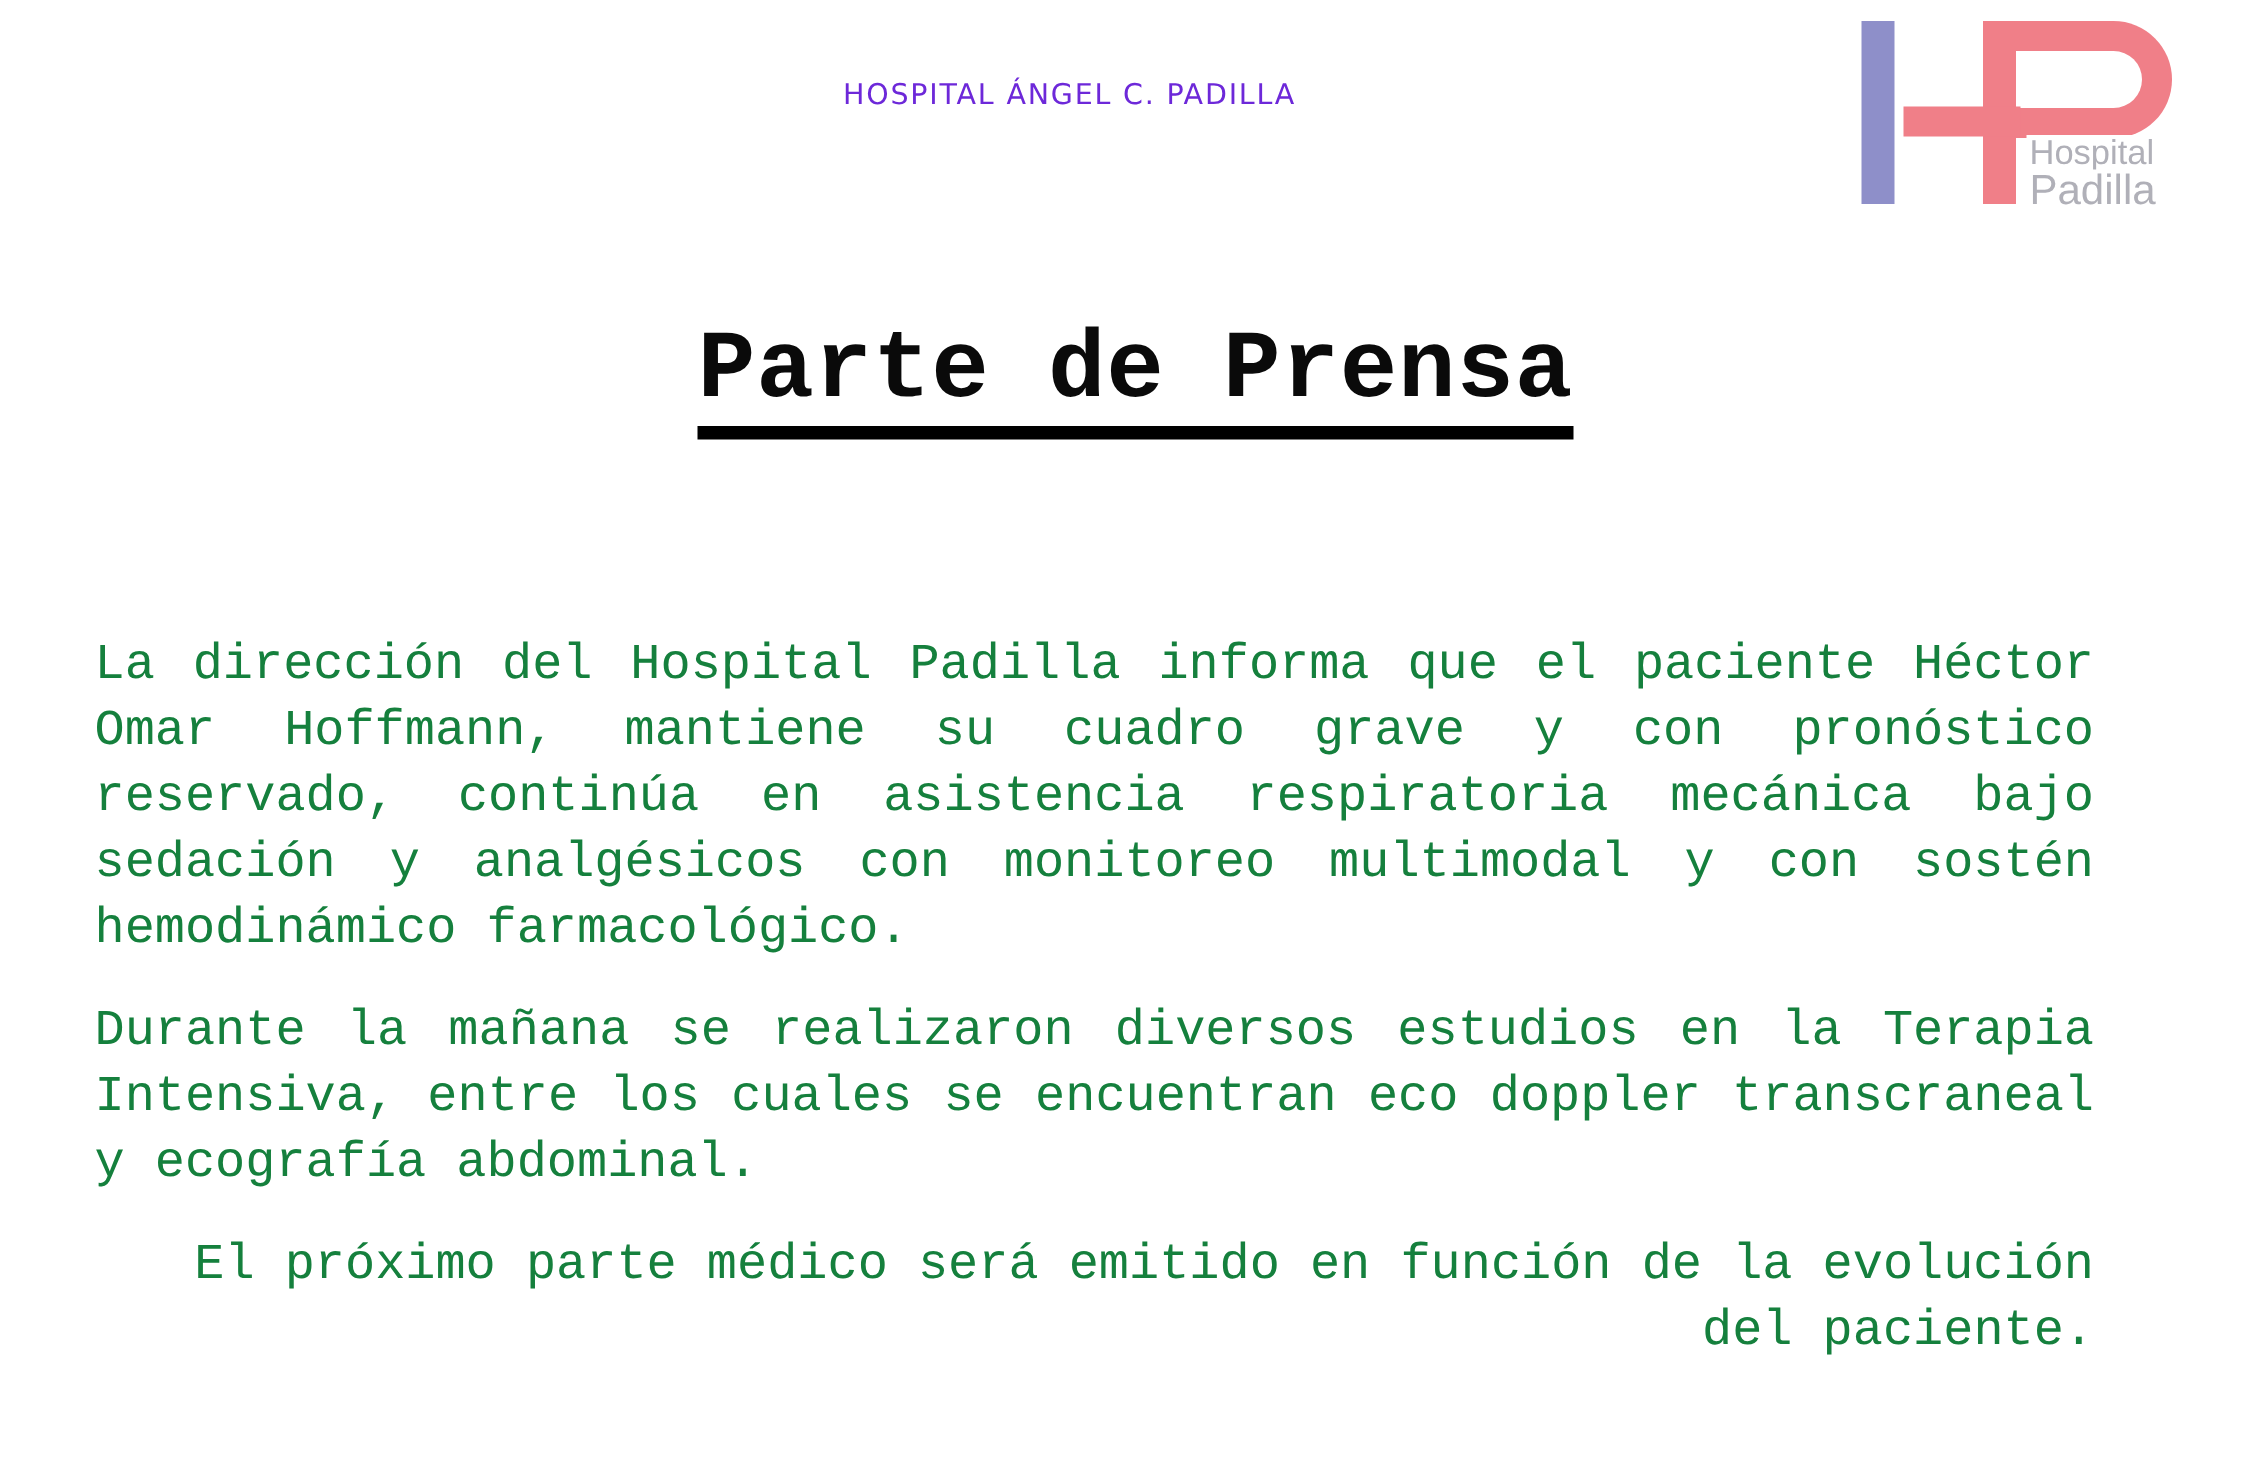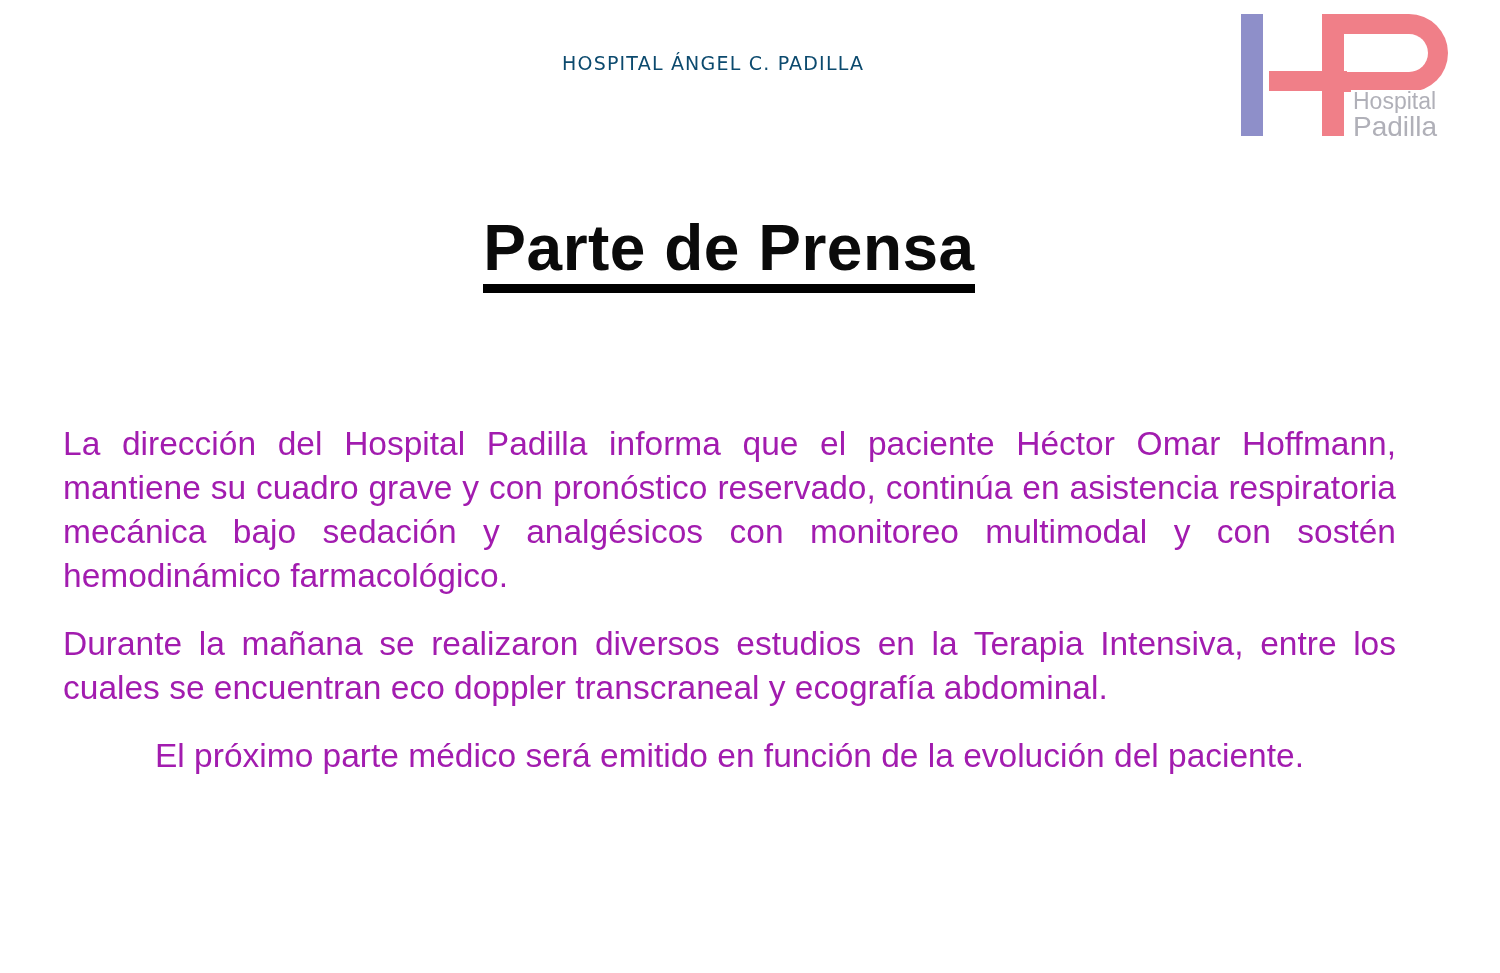--- a/index.html
+++ b/index.html
@@ -3,21 +3,21 @@
   <meta charset="utf-8">
   <style>
     html, body { margin: 0; padding: 0; }
     body {
       width: 1500px; height: 973px; background: #ffffff; position: relative; overflow: hidden;
       font-family: "Liberation Sans", "DejaVu Sans", sans-serif; color: #0a0a0a;
     }
     .hdr {
       position: absolute; left: 562px; top: 52px; width: 345px;
       font-family: "DejaVu Sans", sans-serif; font-size: 19px; letter-spacing: 1.2px;
-      color: #0c4a6e; white-space: nowrap;
+      color: #6d28d9; white-space: nowrap;
     }
     .logo { position: absolute; left: 1238px; top: 12px; width: 220px; height: 145px; }
     .logo .bar {
       position: absolute; left: 3px; top: 2px; width: 22px; height: 122px; background: #8e8fc9;
     }
     .logo .hbar {
       position: absolute; left: 31px; top: 59px; width: 78px; height: 20px; background: #f07f88;
     }
     .logo .pstem {
       position: absolute; left: 84px; top: 2px; width: 22px; height: 122px; background: #f07f88;
@@ -27,33 +27,33 @@
       border: 20px solid #f07f88; border-left: none; border-radius: 0 42px 42px 0;
     }
     .logo .t1, .logo .t2 {
       position: absolute; left: 113px; font-family: "Liberation Sans", sans-serif;
       color: #b0b0b8; background: #fff; padding: 0 2px; line-height: 1;
     }
     .logo .t1 { top: 78px; font-size: 23px; }
     .logo .t2 { top: 101px; font-size: 28px; }
     .title {
       position: absolute; left: 0; width: 1458px; top: 208px; text-align: center;
-      font-family: Liberation Sans, sans-serif; font-weight: bold; font-size: 64px;
-      letter-spacing: 0.5px; line-height: 80px;
+      font-family: Liberation Mono, monospace; font-weight: bold; font-size: 64px;
+      letter-spacing: 0.5px; line-height: 80px; padding-left: 28px;
     }
     .title span {
       display: inline-block; border-bottom: 9px solid #000; padding-bottom: 0px; line-height: 72px;
     }
     .body {
       position: absolute; left: 63px; top: 422px; width: 1333px;
-      font-family: Liberation Sans, sans-serif; font-size: 33.5px; line-height: 44px;
-      color: #a21caf;
+      font-family: Liberation Mono, monospace; font-size: 33.5px; line-height: 44px;
+      color: #15803d;
     }
     .body p { margin: 0 0 24px 0; text-align: justify; }
-    .body p.last { text-align: center; }
+    .body p.last { text-align: right; }
   </style>
 </head>
 <body>
 
 <div class="hdr">HOSPITAL ÁNGEL C. PADILLA</div>
 
 <div class="logo">
   <div class="bar"></div>
   <div class="pstem"></div>
   <div class="pbowl"></div>

